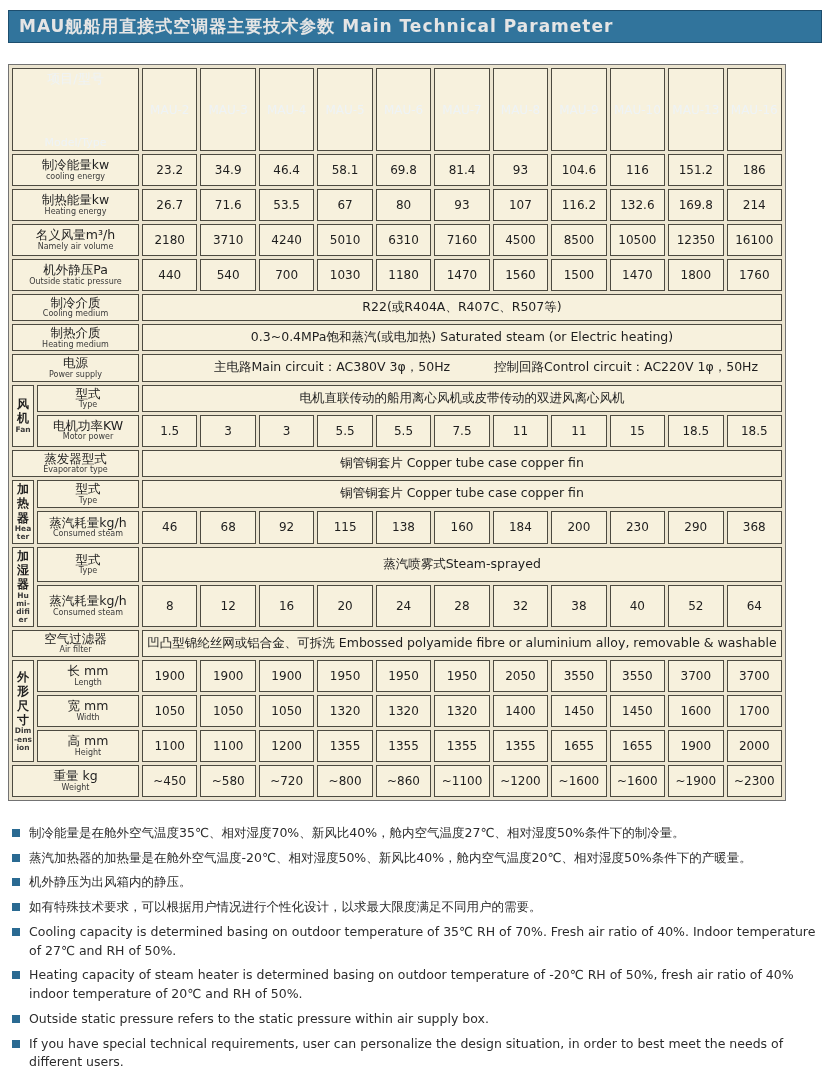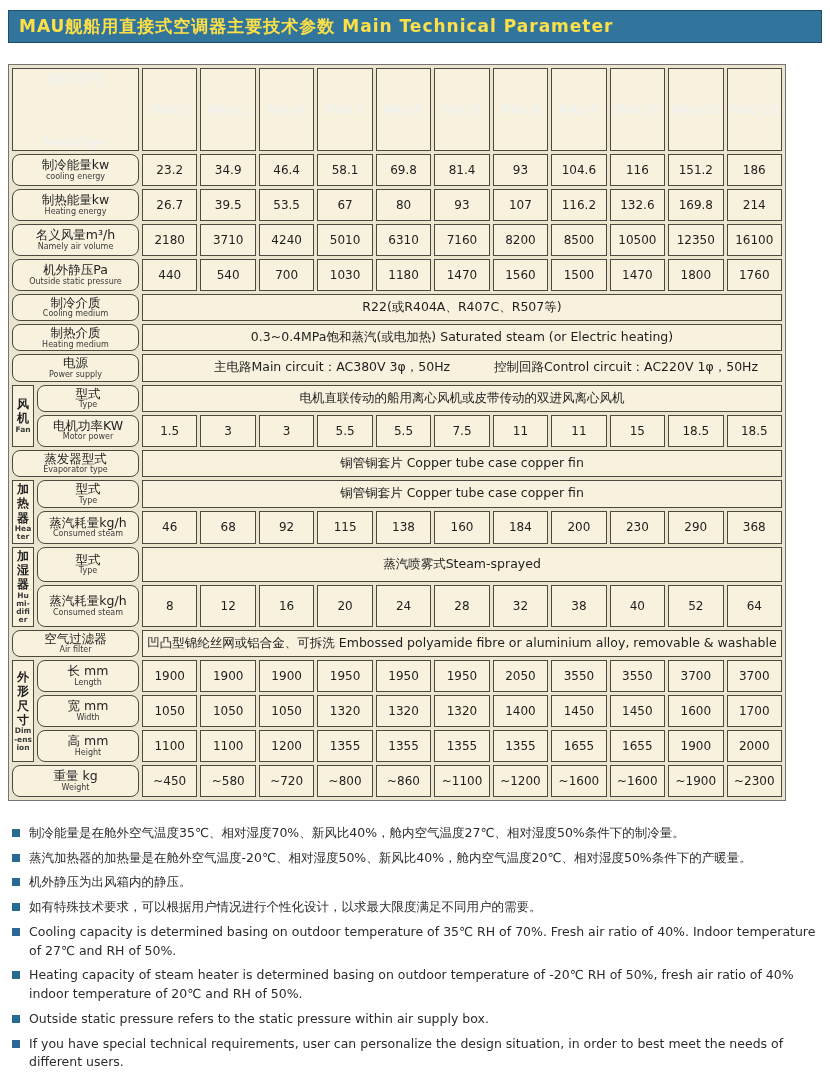--- a/index.html
+++ b/index.html
@@ -1,39 +1,39 @@
 <!DOCTYPE html>
 <html><head>
 <meta charset="utf-8">
 <style>
   * { box-sizing: border-box; }
   html,body { margin:0; padding:0; background:#fff; }
   body { width:830px; height:1076px; font-family:"DejaVu Sans","Liberation Sans",sans-serif; color:#1e1e1e; }
   .page { padding:10px 8px 0 8px; }
 
   .titlebar {
-    background:#31749c; border:1px solid #1d4e6e; color:#fde047;
+    background:#31749c; border:1px solid #1d4e6e; color:#e5e5e5;
     font-weight:bold; font-size:17px; padding:4px 10px; letter-spacing:1px;
     margin-bottom:21px;
   }
 
   table.spec {
     width:778px; table-layout:fixed;
     border-collapse:separate; border-spacing:3px;
     background:#ebe4cf; border:1px solid #737373;
   }
   table.spec td {
     border:1px solid #4c4a40; background:#f7f1dd;
     text-align:center; vertical-align:middle; padding:1px 1px;
     overflow:hidden;
   }
   td.hdr { background:#2d73a2; color:#eef3f6; font-size:12px; height:52px; }
   td.hdr .zh { font-size:13px; margin-bottom:3px; }
   td.hdr .en2 { font-size:11px;margin-top:48px; }
-  td.lbl, td.lbl2 { height:15px;border-radius:8px; }
+  td.lbl, td.lbl2 { height:15px; }
   td.lbl .zh, td.lbl2 .zh { font-size:12.5px; line-height:1.15; }
   td.lbl .en, td.lbl2 .en { font-size:8px; color:#3a3a3a; line-height:1.1; }
   td.val { font-size:12px; height:32px; }
   td.span { font-size:12.5px; }
   td.grp { padding:0;font-weight:bold; }
   td.grp .zh { font-size:12px; line-height:1.2; word-break:break-all; padding:0 2px; }
   td.grp .en { font-size:7.5px; color:#3a3a3a; word-break:break-all; line-height:1.1; }
   .power-wrap { display:flex; justify-content:space-around; align-items:center;margin-left:48px; }
 
   .notes { margin-top:23px; padding:0 2px; }
@@ -101,21 +101,21 @@
       <td class="val">151.2</td>
       <td class="val">186</td>
     </tr>
 
     <tr>
       <td colspan="2" class="lbl">
         <div class="zh">制热能量kw</div>
         <div class="en">Heating energy</div>
       </td>
       <td class="val">26.7</td>
-      <td class="val">39.5</td>
+      <td class="val">71.6</td>
       <td class="val">53.5</td>
       <td class="val">67</td>
       <td class="val">80</td>
       <td class="val">93</td>
       <td class="val">107</td>
       <td class="val">116.2</td>
       <td class="val">132.6</td>
       <td class="val">169.8</td>
       <td class="val">214</td>
     </tr>
@@ -124,21 +124,21 @@
       <td colspan="2" class="lbl">
         <div class="zh">名义风量m³/h</div>
         <div class="en">Namely air volume</div>
       </td>
       <td class="val">2180</td>
       <td class="val">3710</td>
       <td class="val">4240</td>
       <td class="val">5010</td>
       <td class="val">6310</td>
       <td class="val">7160</td>
-      <td class="val">8200</td>
+      <td class="val">4500</td>
       <td class="val">8500</td>
       <td class="val">10500</td>
       <td class="val">12350</td>
       <td class="val">16100</td>
     </tr>
 
     <tr>
       <td colspan="2" class="lbl">
         <div class="zh">机外静压Pa</div>
         <div class="en">Outside static pressure</div>

